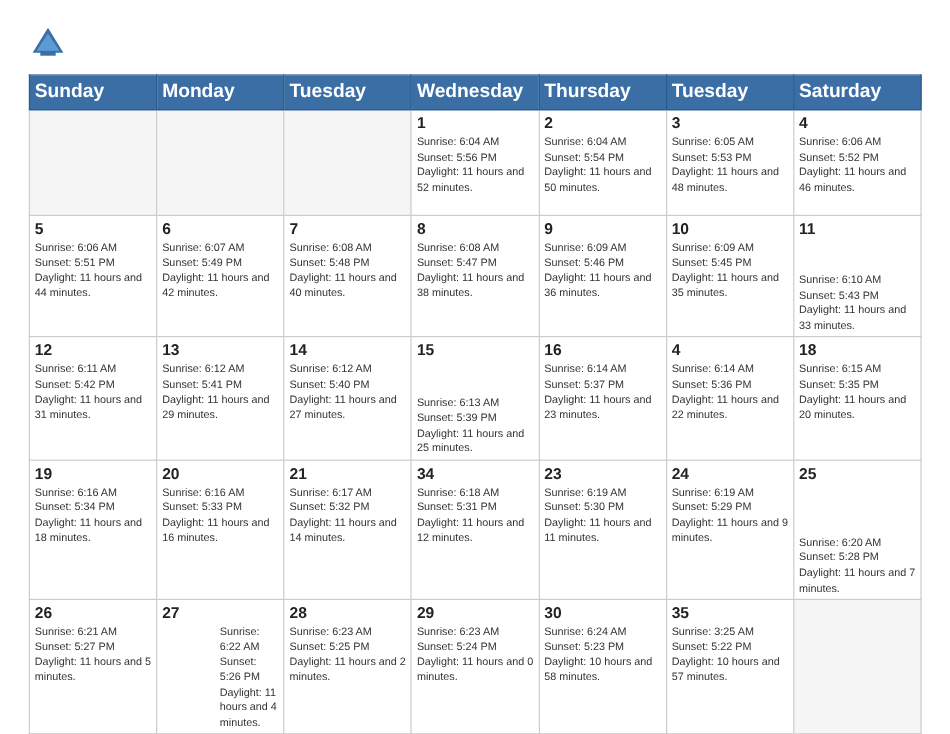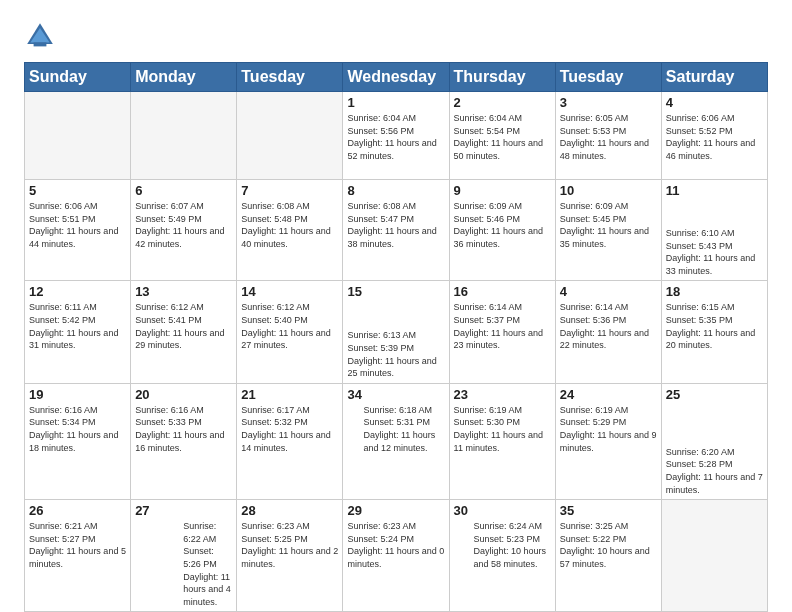--- a/index.html
+++ b/index.html
@@ -263,21 +263,21 @@
 Daylight: 11 hours and 16 minutes.</div>
           </td>
           <td>
             <span class="day-num">21</span>
             <div class="day-info" style="white-space: pre-line;">Sunrise: 6:17 AM
 Sunset: 5:32 PM
 Daylight: 11 hours and 14 minutes.</div>
           </td>
           <td>
             <span class="day-num">34</span>
-            <div class="day-info" style="white-space: pre-line; margin-left: 16px;">Sunrise: 6:18 AM
+            <div class="day-info" style="white-space: pre-line;">Sunrise: 6:18 AM
 Sunset: 5:31 PM
 Daylight: 11 hours and 12 minutes.</div>
           </td>
           <td>
             <span class="day-num">23</span>
             <div class="day-info" style="white-space: pre-line;">Sunrise: 6:19 AM
 Sunset: 5:30 PM
 Daylight: 11 hours and 11 minutes.</div>
           </td>
           <td>
@@ -313,21 +313,21 @@
 Daylight: 11 hours and 2 minutes.</div>
           </td>
           <td>
             <span class="day-num">29</span>
             <div class="day-info" style="white-space: pre-line;">Sunrise: 6:23 AM
 Sunset: 5:24 PM
 Daylight: 11 hours and 0 minutes.</div>
           </td>
           <td>
             <span class="day-num">30</span>
-            <div class="day-info" style="white-space: pre-line; margin-left: 20px;">Sunrise: 6:24 AM
+            <div class="day-info" style="white-space: pre-line;">Sunrise: 6:24 AM
 Sunset: 5:23 PM
 Daylight: 10 hours and 58 minutes.</div>
           </td>
           <td>
             <span class="day-num">35</span>
             <div class="day-info" style="white-space: pre-line;">Sunrise: 3:25 AM
 Sunset: 5:22 PM
 Daylight: 10 hours and 57 minutes.</div>
           </td>
           <td class="empty"></td>

